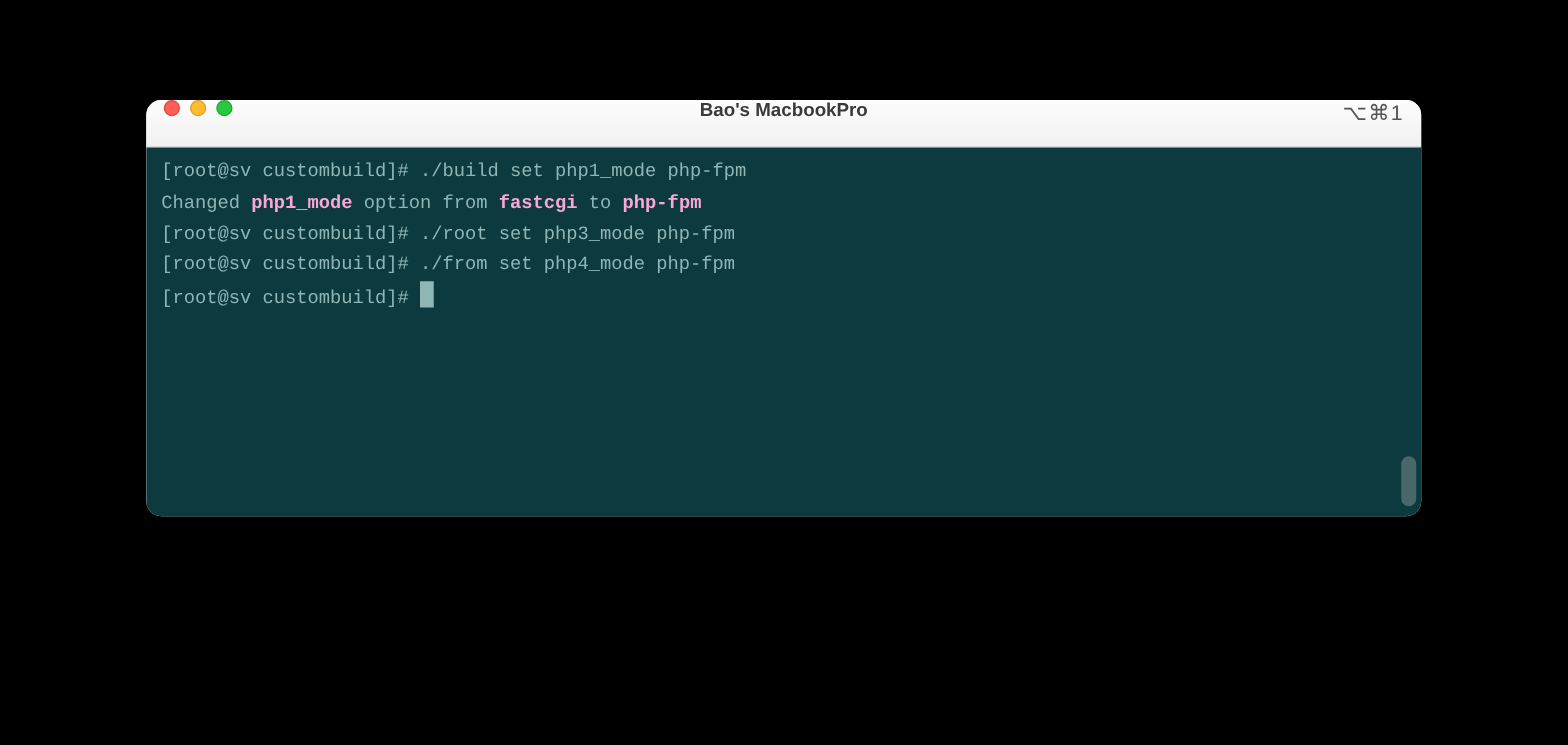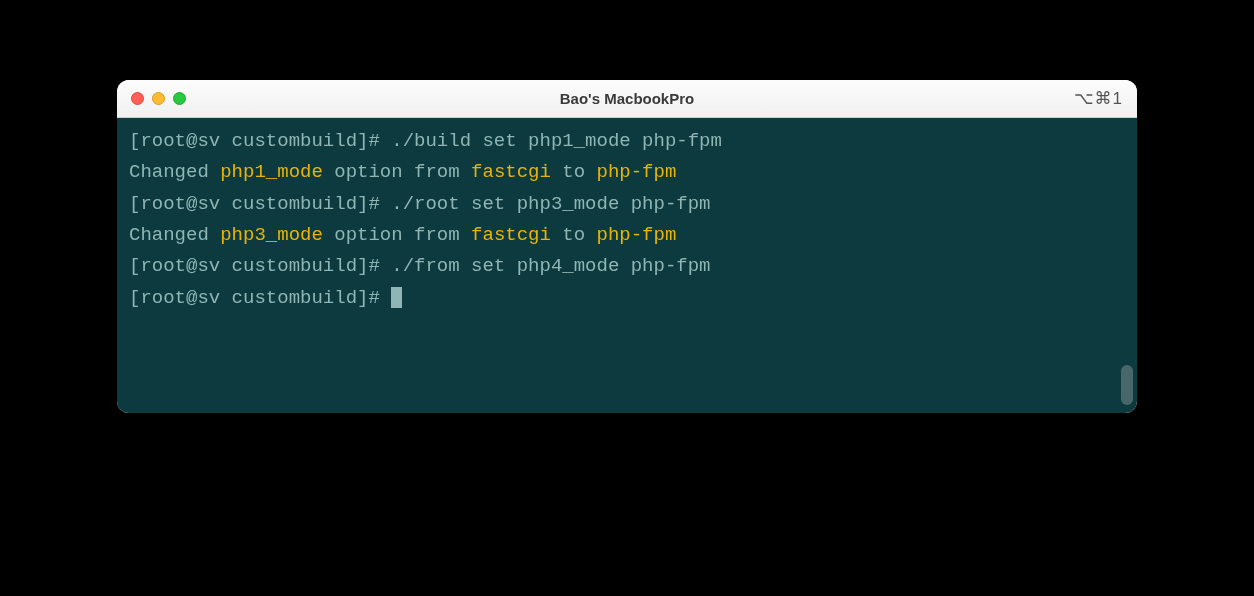--- a/index.html
+++ b/index.html
@@ -22,21 +22,21 @@
       background: #fff;
       border-radius: 12px;
       overflow: hidden;
       box-shadow: 0 20px 60px rgba(0,0,0,0.5);
     }
     .titlebar {
       height: 38px;
       background: linear-gradient(#fdfdfd, #f0f0f0);
       border-bottom: 1px solid #d0d0d0;
       display: flex;
-      align-items: center;
+      align-items: flex-start;
       padding: 0 14px;
       position: relative;
     }
     .traffic-lights {
       display: flex;
       gap: 8px;
       align-items: center;
     }
     .light {
       width: 13px;
@@ -58,32 +58,32 @@
       margin-left: auto;
       font-size: 17px;
       color: #555;
       font-weight: 400;
       letter-spacing: 1px;
     }
     .terminal-body {
       background: #0d3a3f;
       padding: 8px 12px 14px 12px;
       font-family: "Menlo", "Monaco", "Courier New", monospace;
-      font-size: 19px;
+      font-size: 15px;
       line-height: 1.65;
       color: #8fb5b5;
       min-height: 295px;
       position: relative;
     }
     .terminal-line {
       white-space: pre;
     }
     .terminal-line b {
-      color: #eab308;
-      font-weight: 400;
+      color: #f9a8d4;
+      font-weight: 700;
     }
     .prompt {
       color: #8fb5b5;
     }
     .cursor {
       display: inline-block;
       width: 11px;
       height: 21px;
       background: #8fb5b5;
       vertical-align: text-bottom;
@@ -112,21 +112,20 @@
     <div class="title">Bao's MacbookPro</div>
     <div class="shortcut">⌥⌘1</div>
   </div>
 
   <div class="terminal-body">
     <div class="terminal-line"><span class="prompt">[root@sv custombuild]# </span><span>./build set php1_mode php-fpm</span></div>
     <div class="terminal-line"><span>Changed </span><b>php1_mode</b><span> option from </span><b>fastcgi</b><span> to </span><b>php-fpm</b></div>
 
 
     <div class="terminal-line"><span class="prompt">[root@sv custombuild]# </span><span>./root set php3_mode php-fpm</span></div>
-    <div class="terminal-line"><span>Changed </span><b>php3_mode</b><span> option from </span><b>fastcgi</b><span> to </span><b>php-fpm</b></div>
 
     <div class="terminal-line"><span class="prompt">[root@sv custombuild]# </span><span>./from set php4_mode php-fpm</span></div>
 
     <div class="terminal-line"><span class="prompt">[root@sv custombuild]# </span><span class="cursor"></span></div>
 
     <div class="scroll-pill"></div>
   </div>
 </div>
 
 </body></html>

